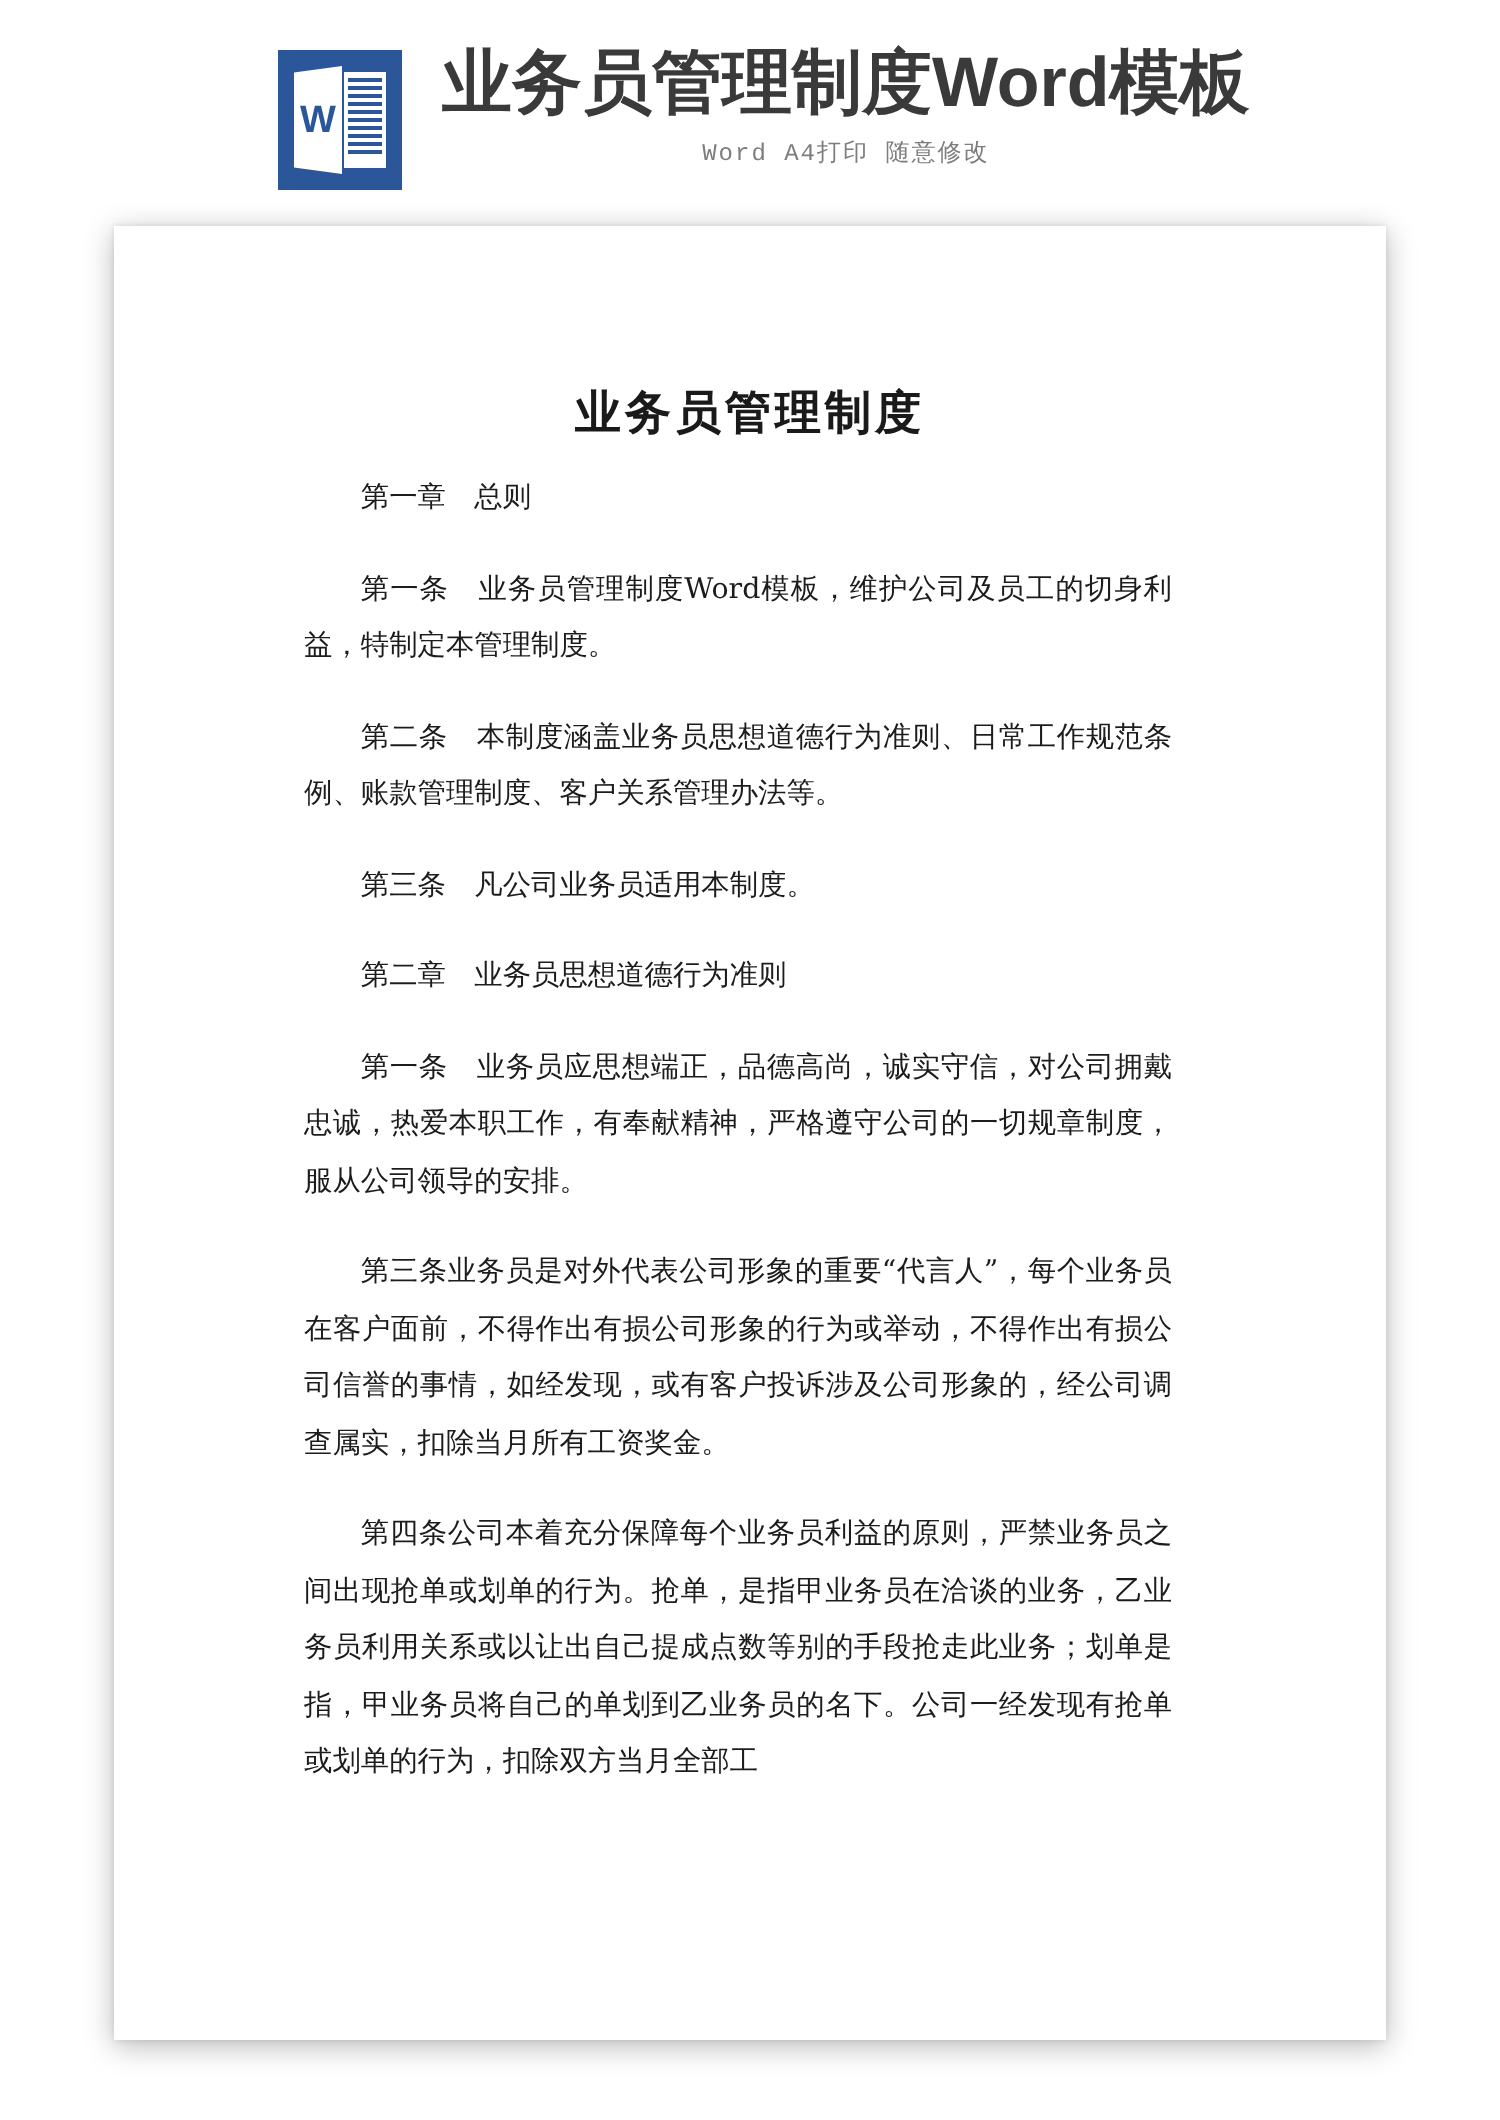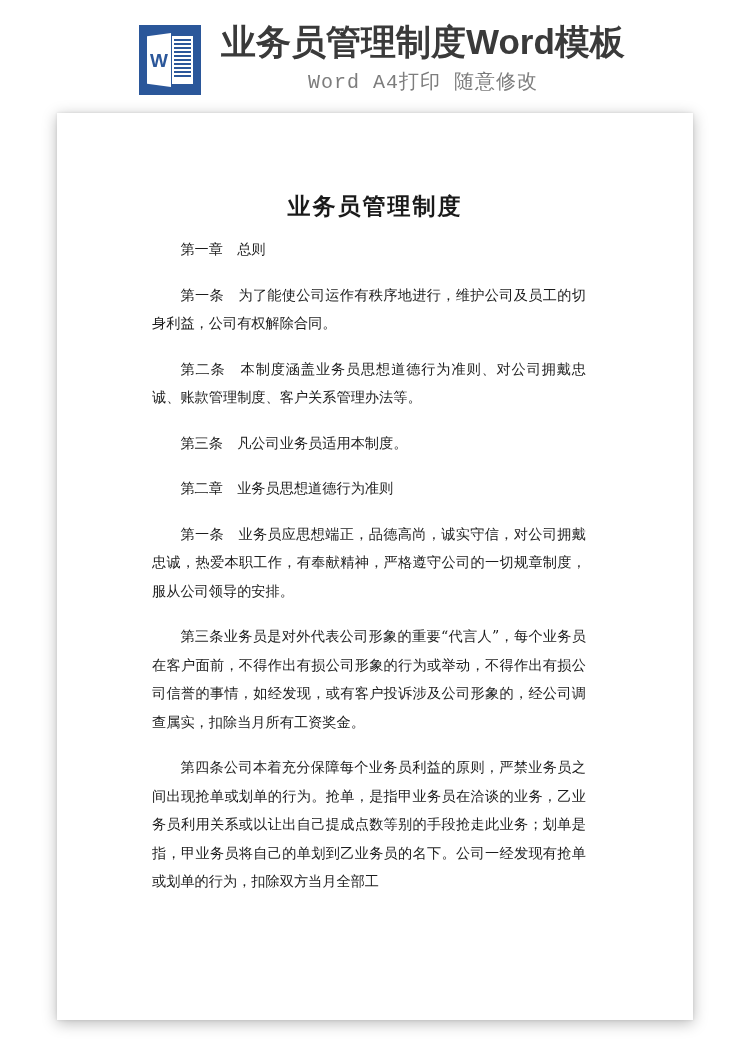--- a/index.html
+++ b/index.html
@@ -90,21 +90,21 @@
     font-size: 35px;
     font-weight: bold;
     color: #3a3a3a;
     line-height: 1.15;
     letter-spacing: 0px;
     white-space: nowrap;
     font-family: "Liberation Sans", sans-serif;
   }
   .banner-subtitle {
     margin-top: 6px;
-    font-size: 20px;
+    font-size: 12px;
     color: #7d7d7d;
     font-family: "Liberation Mono", monospace;
     letter-spacing: 1px;
     white-space: nowrap;
   }
 
   
   .page-shadow {
     position: absolute;
     left: 57px;
@@ -184,22 +184,22 @@
   </div>
 </div>
 
 <div class="page-shadow">
   <div class="page">
 
     <div class="doc-title">业务员管理制度</div>
 
     <div class="doc-body">
         <p>第一章　总则</p>
-        <p>第一条　为了能使公司运作有秩序地进行，维护公司及员工的切身利益，公司有权解除合同。</p>
-        <p>第二条　本制度涵盖业务员思想道德行为准则、对公司拥戴忠诚、账款管理制度、客户关系管理办法等。</p>
+        <p>第一条　业务员管理制度Word模板，维护公司及员工的切身利益，特制定本管理制度。</p>
+        <p>第二条　本制度涵盖业务员思想道德行为准则、日常工作规范条例、账款管理制度、客户关系管理办法等。</p>
         <p>第三条　凡公司业务员适用本制度。</p>
         <p>第二章　业务员思想道德行为准则</p>
         <p>第一条　业务员应思想端正，品德高尚，诚实守信，对公司拥戴忠诚，热爱本职工作，有奉献精神，严格遵守公司的一切规章制度，服从公司领导的安排。</p>
         <p>第三条业务员是对外代表公司形象的重要“代言人”，每个业务员在客户面前，不得作出有损公司形象的行为或举动，不得作出有损公司信誉的事情，如经发现，或有客户投诉涉及公司形象的，经公司调查属实，扣除当月所有工资奖金。</p>
         <p>第四条公司本着充分保障每个业务员利益的原则，严禁业务员之间出现抢单或划单的行为。抢单，是指甲业务员在洽谈的业务，乙业务员利用关系或以让出自己提成点数等别的手段抢走此业务；划单是指，甲业务员将自己的单划到乙业务员的名下。公司一经发现有抢单或划单的行为，扣除双方当月全部工</p>
       </div>
 
   </div>
 </div>
 

